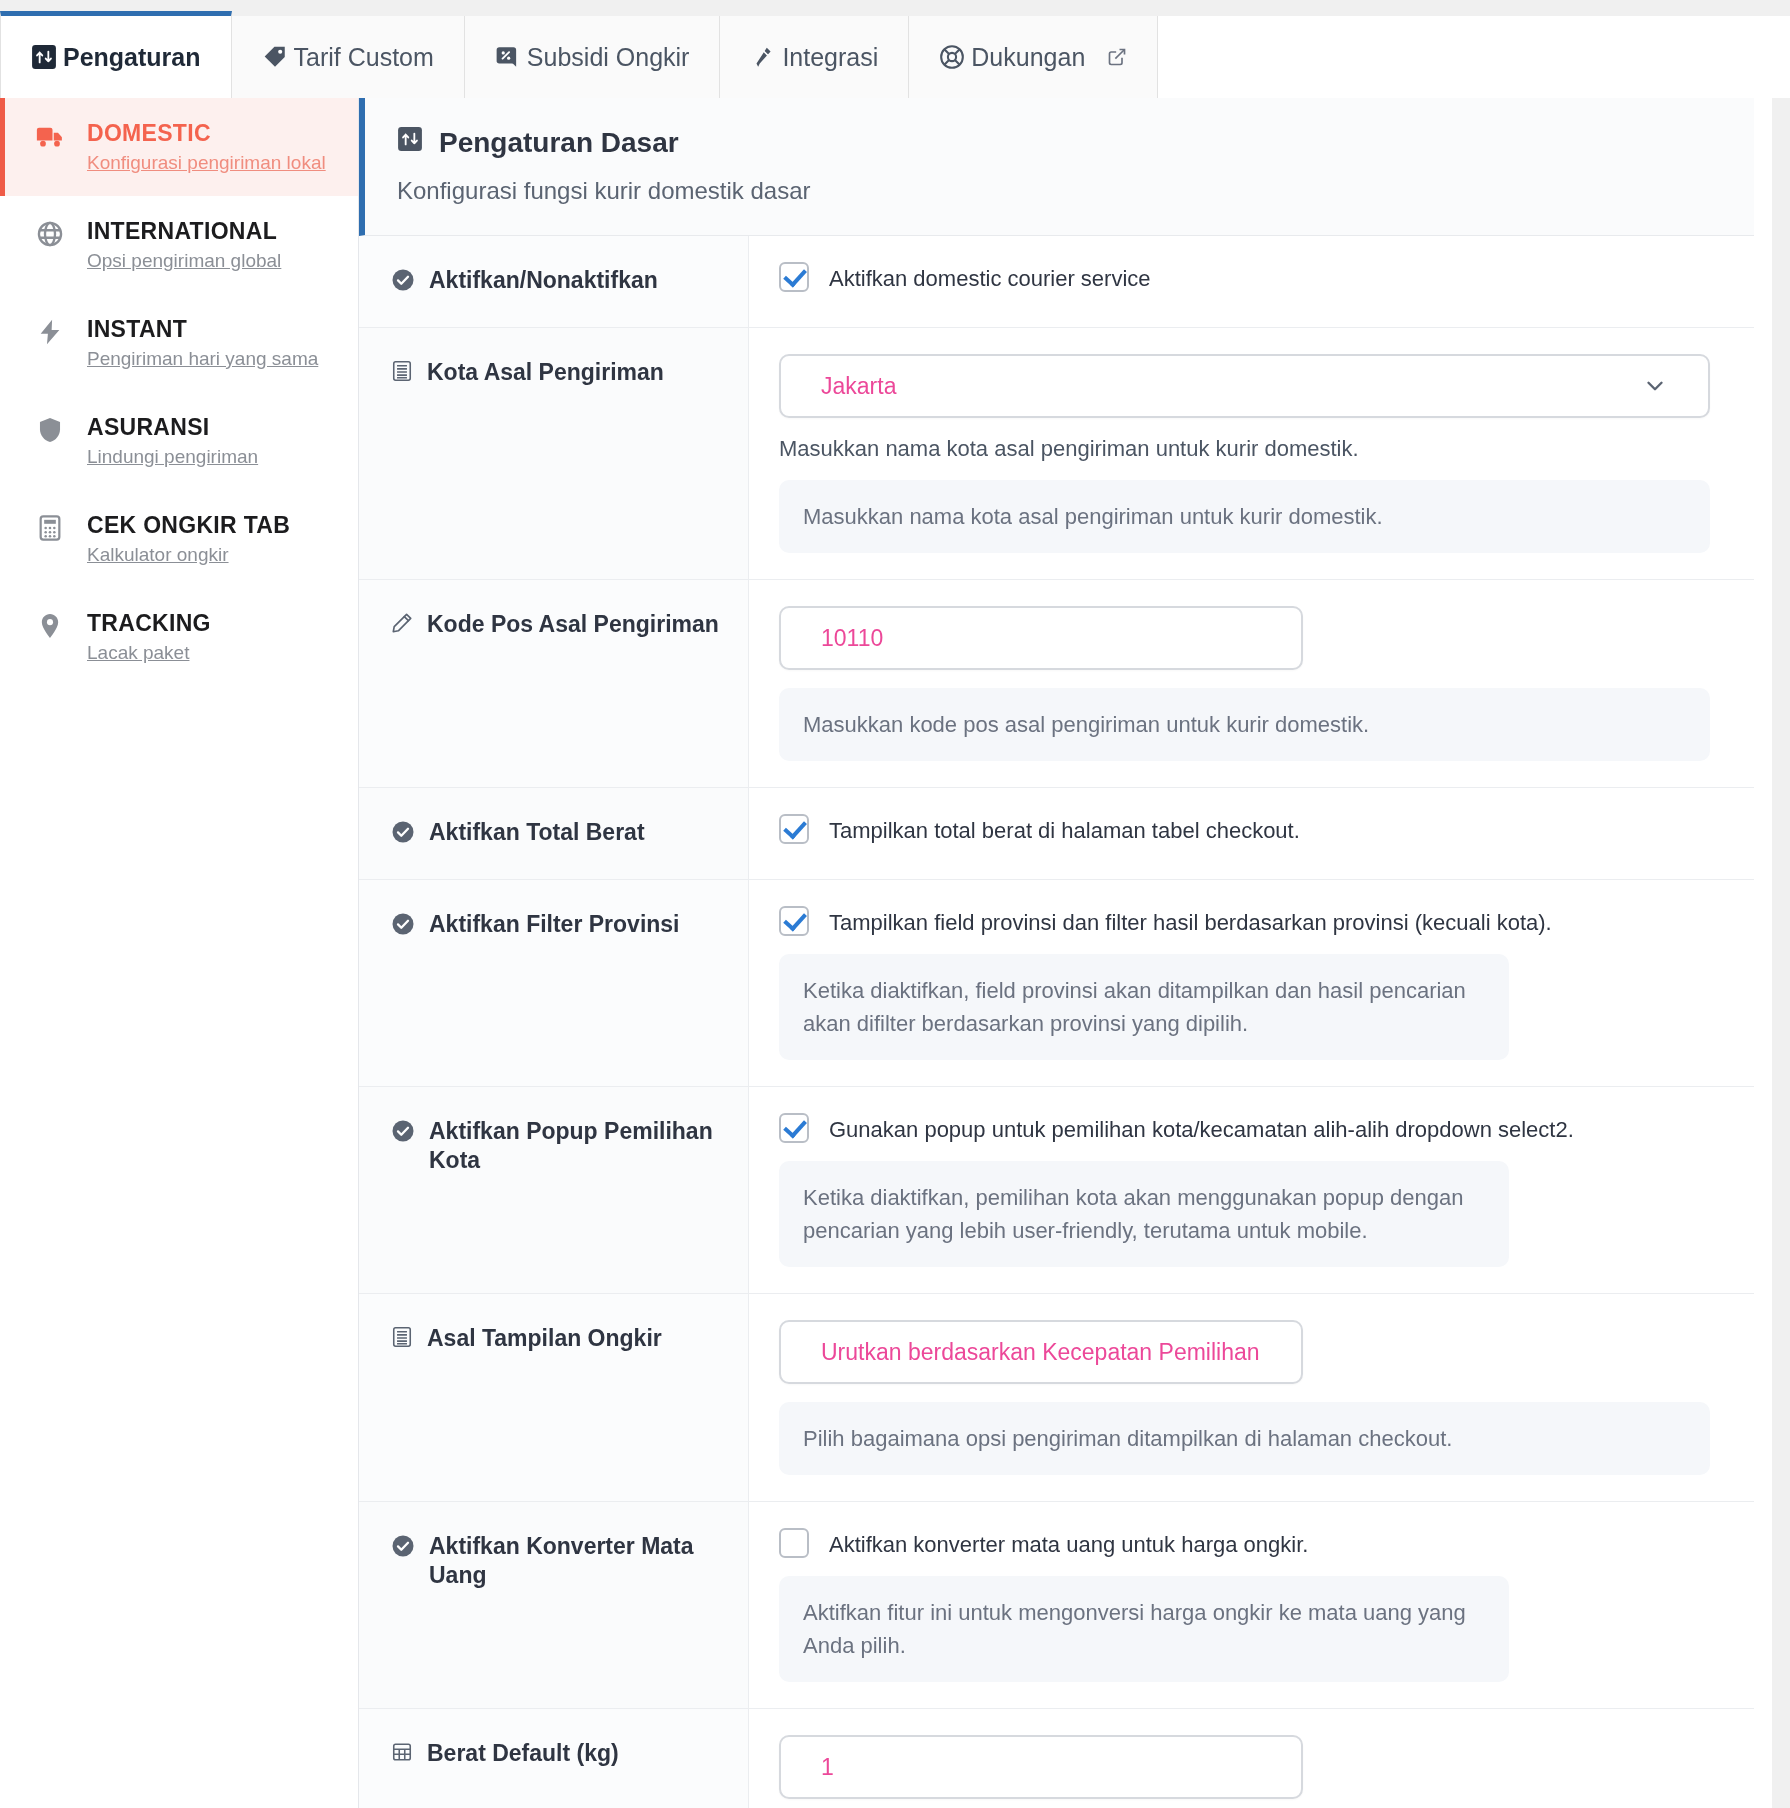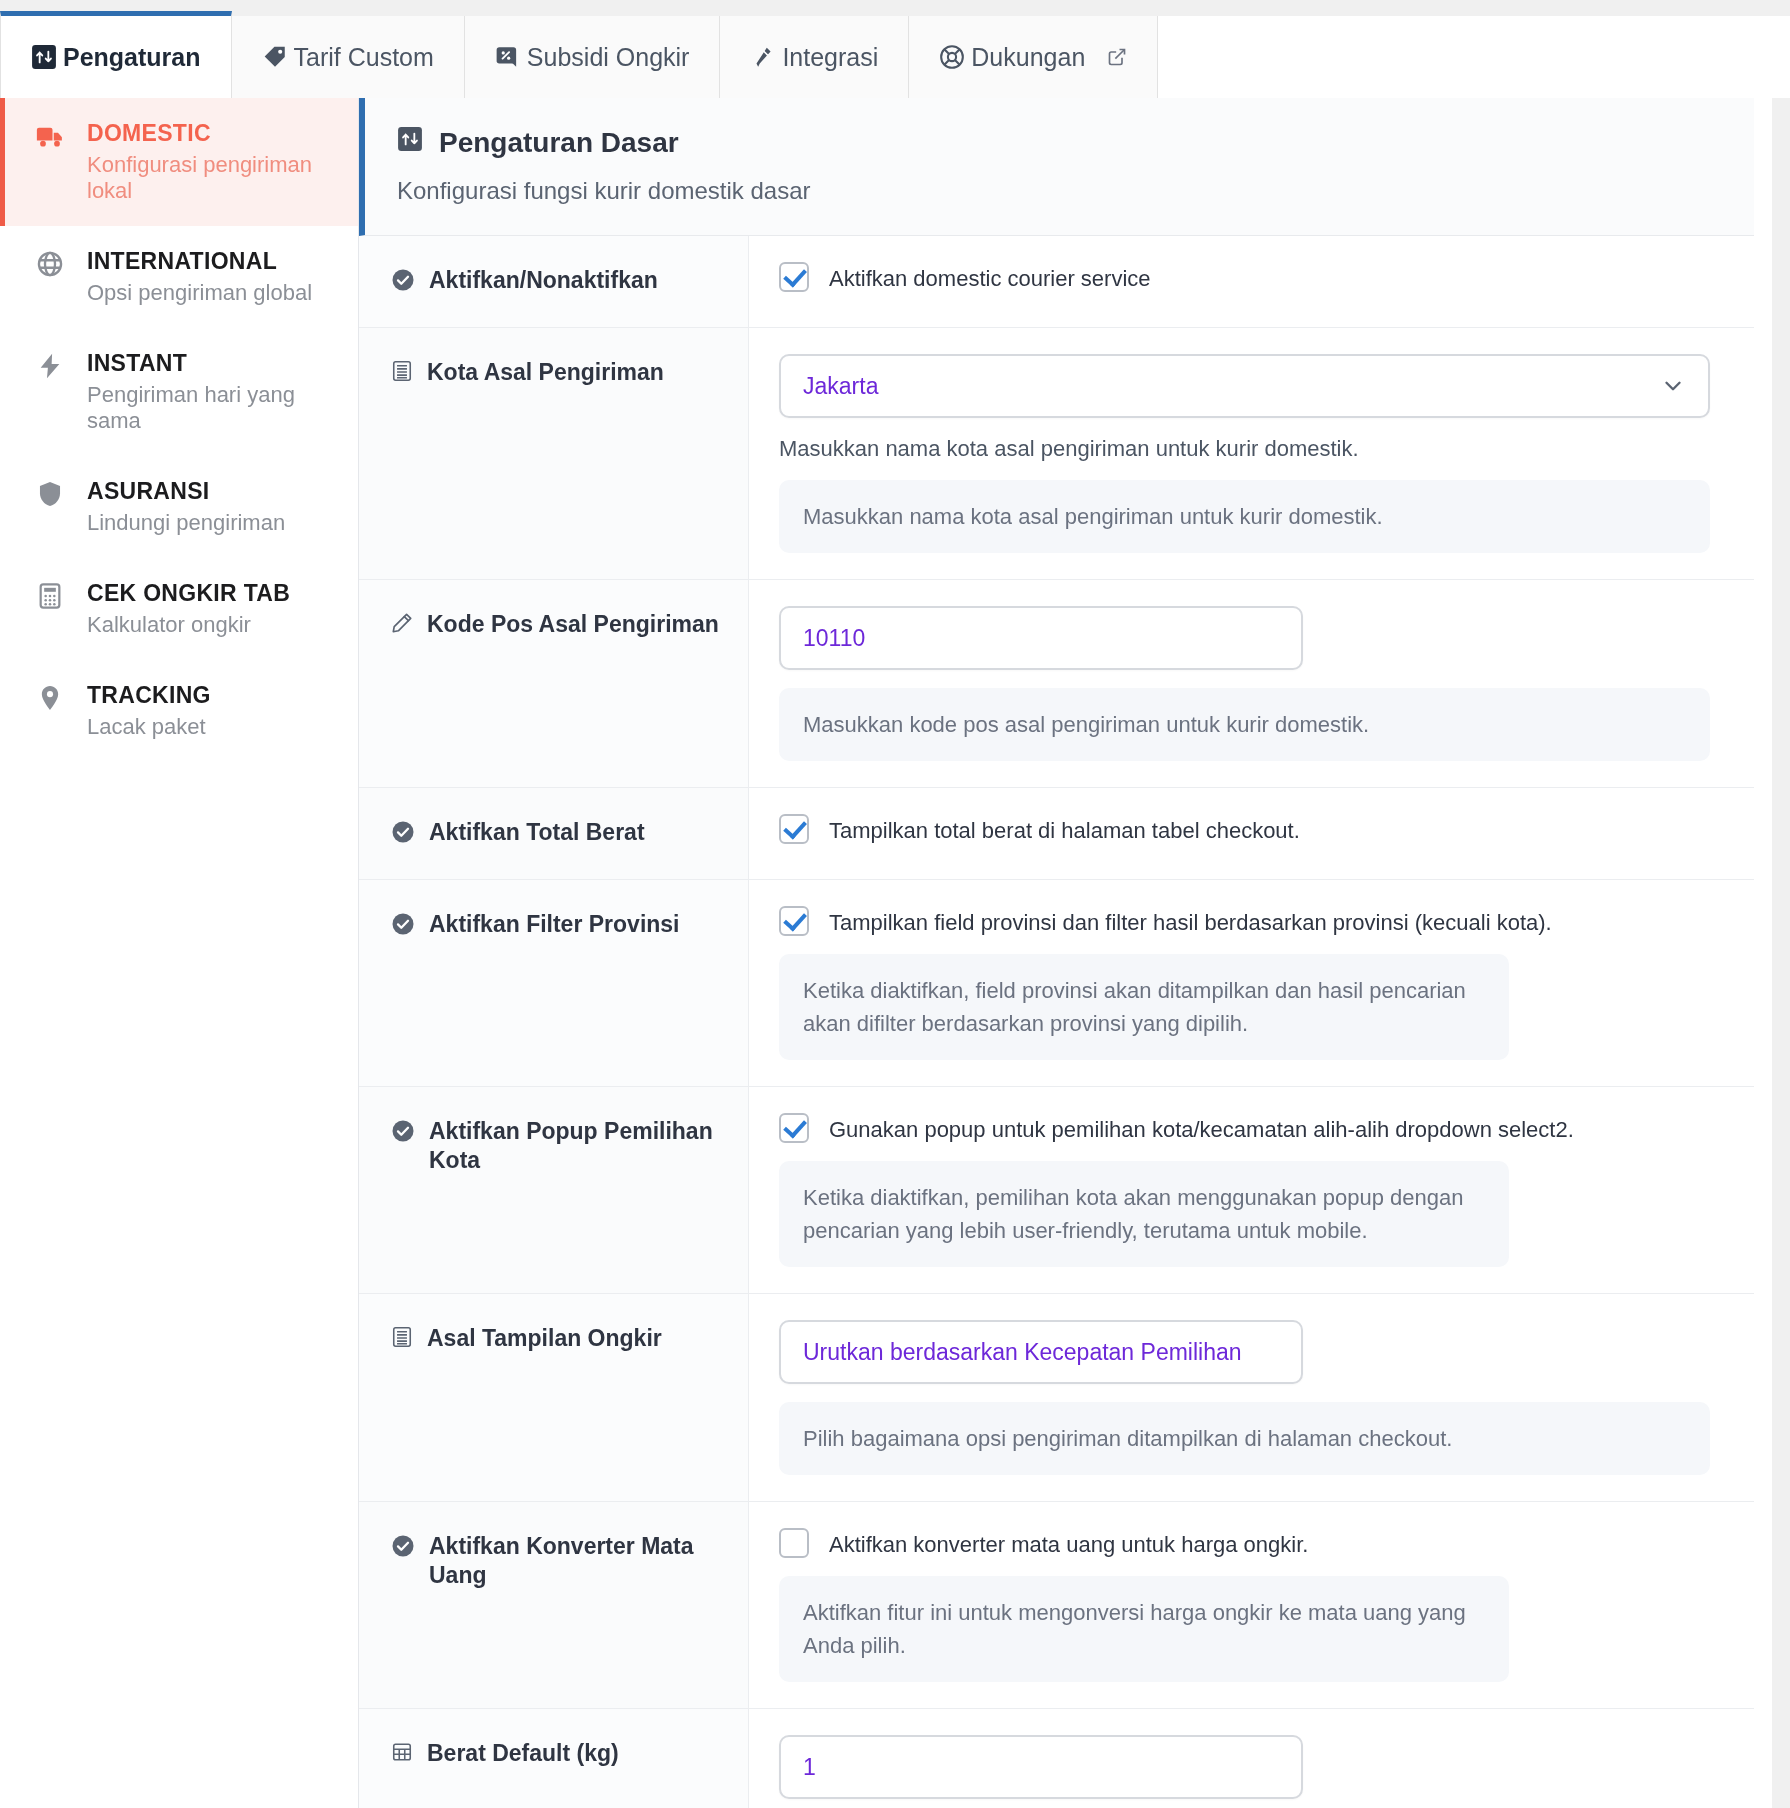--- a/index.html
+++ b/index.html
@@ -75,21 +75,21 @@
     padding-top: 2px;
     color: #8b8f96;
   }
   .side-item.active .side-ico { color: #f4634e; }
   .side-text { display: flex; flex-direction: column; gap: 5px; }
   .side-title {
     font-size: 23px; font-weight: 700; letter-spacing: .3px;
     color: #1c1c1e;
   }
   .side-item.active .side-title { color: #f4634e; }
-  .side-sub { font-size: 22px; color: #8b8f96; }
+  .side-sub { font-size: 19px; color: #8b8f96; text-decoration: underline; }
   .side-item.active .side-sub { color: #f08d7f; }
 
   
   .content {
     flex: 1;
     background: #ffffff;
     border-right: 18px solid #f0f0f0;
     overflow: hidden;
     position: relative;
   }
@@ -154,23 +154,23 @@
     transform: rotate(42deg) translate(-1px,-2px);
   }
   .cblabel { font-size: 22px; color: #2f3542; }
 
   .ctrl {
     border: 2px solid #d6d9de;
     border-radius: 10px;
     background: #fff;
     height: 64px;
     display: flex; align-items: center;
-    padding: 0 22px;
+    padding: 0 40px;
     font-size: 23px;
-    color: #6d28d9;
+    color: #ec4899;
     box-shadow: 0 1px 2px rgba(0,0,0,.03);
     cursor: text;
     gap: 45px;
   }
   .ctrl.sel { justify-content: space-between; cursor: pointer; }
   .ctrl.w-dd   { width: 100%; }
   .ctrl.w-lg   { width: 524px; }
   .chev { color: #5b6472; display: inline-flex; }
 
   .helptext { font-size: 22px; color: #4b5563; }

